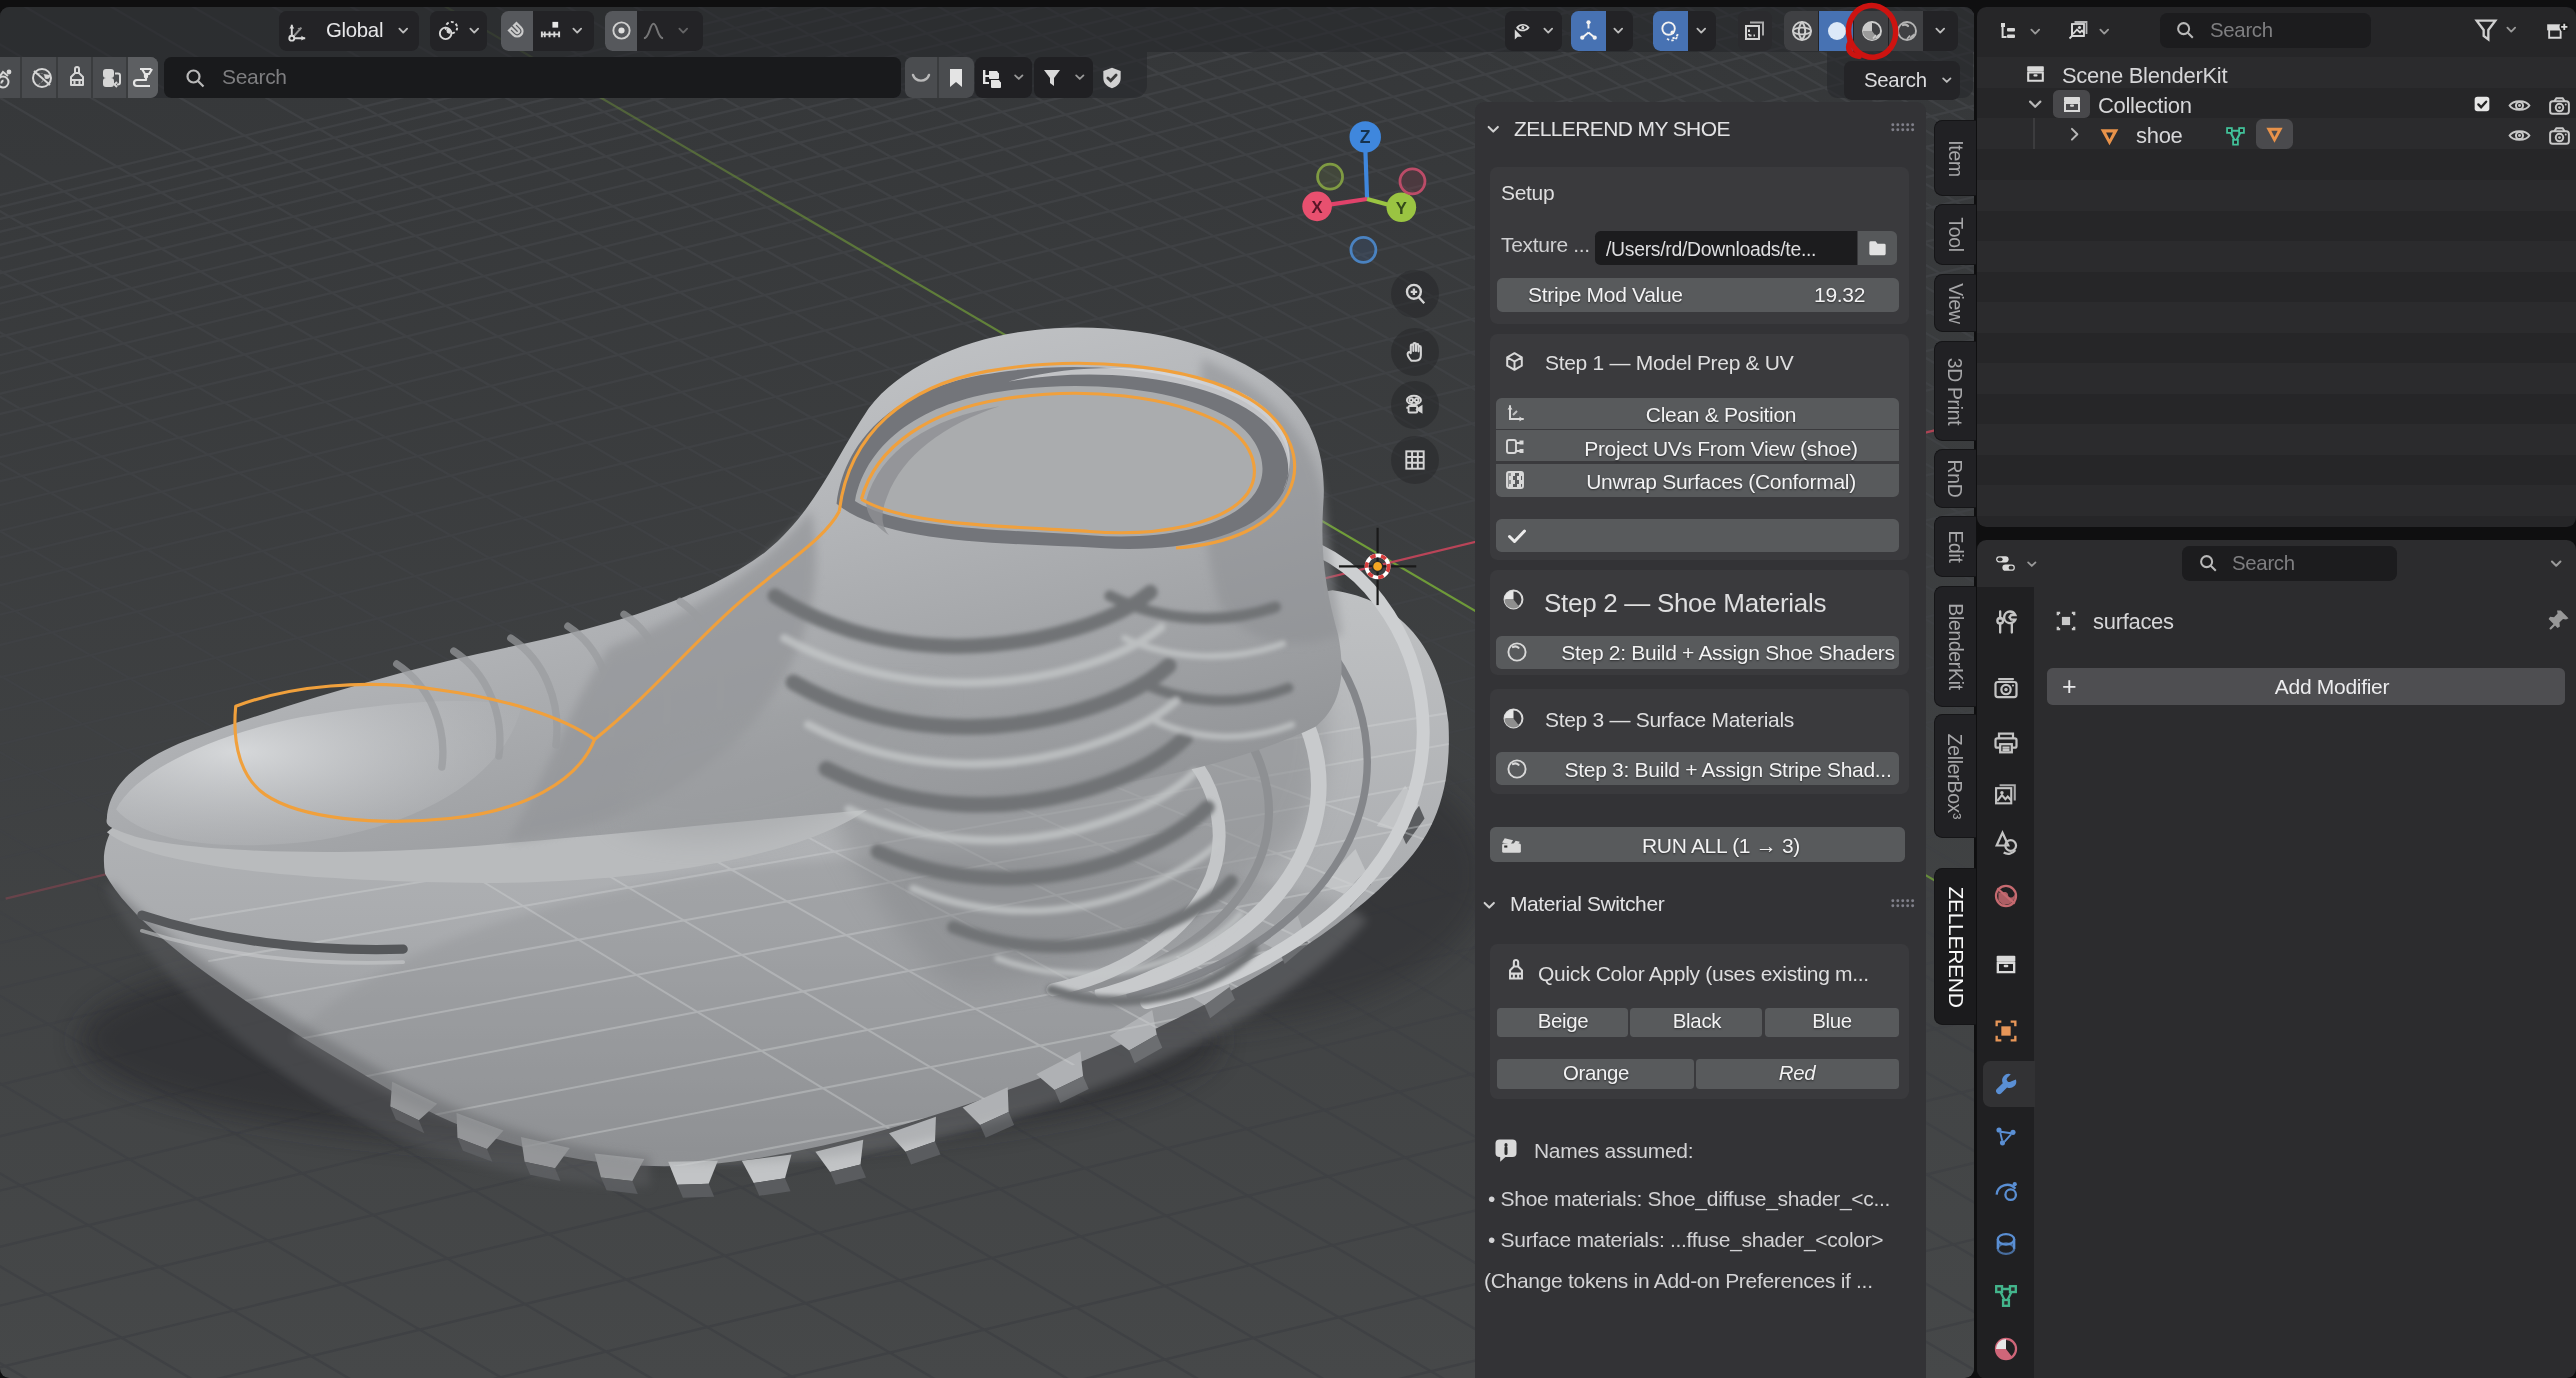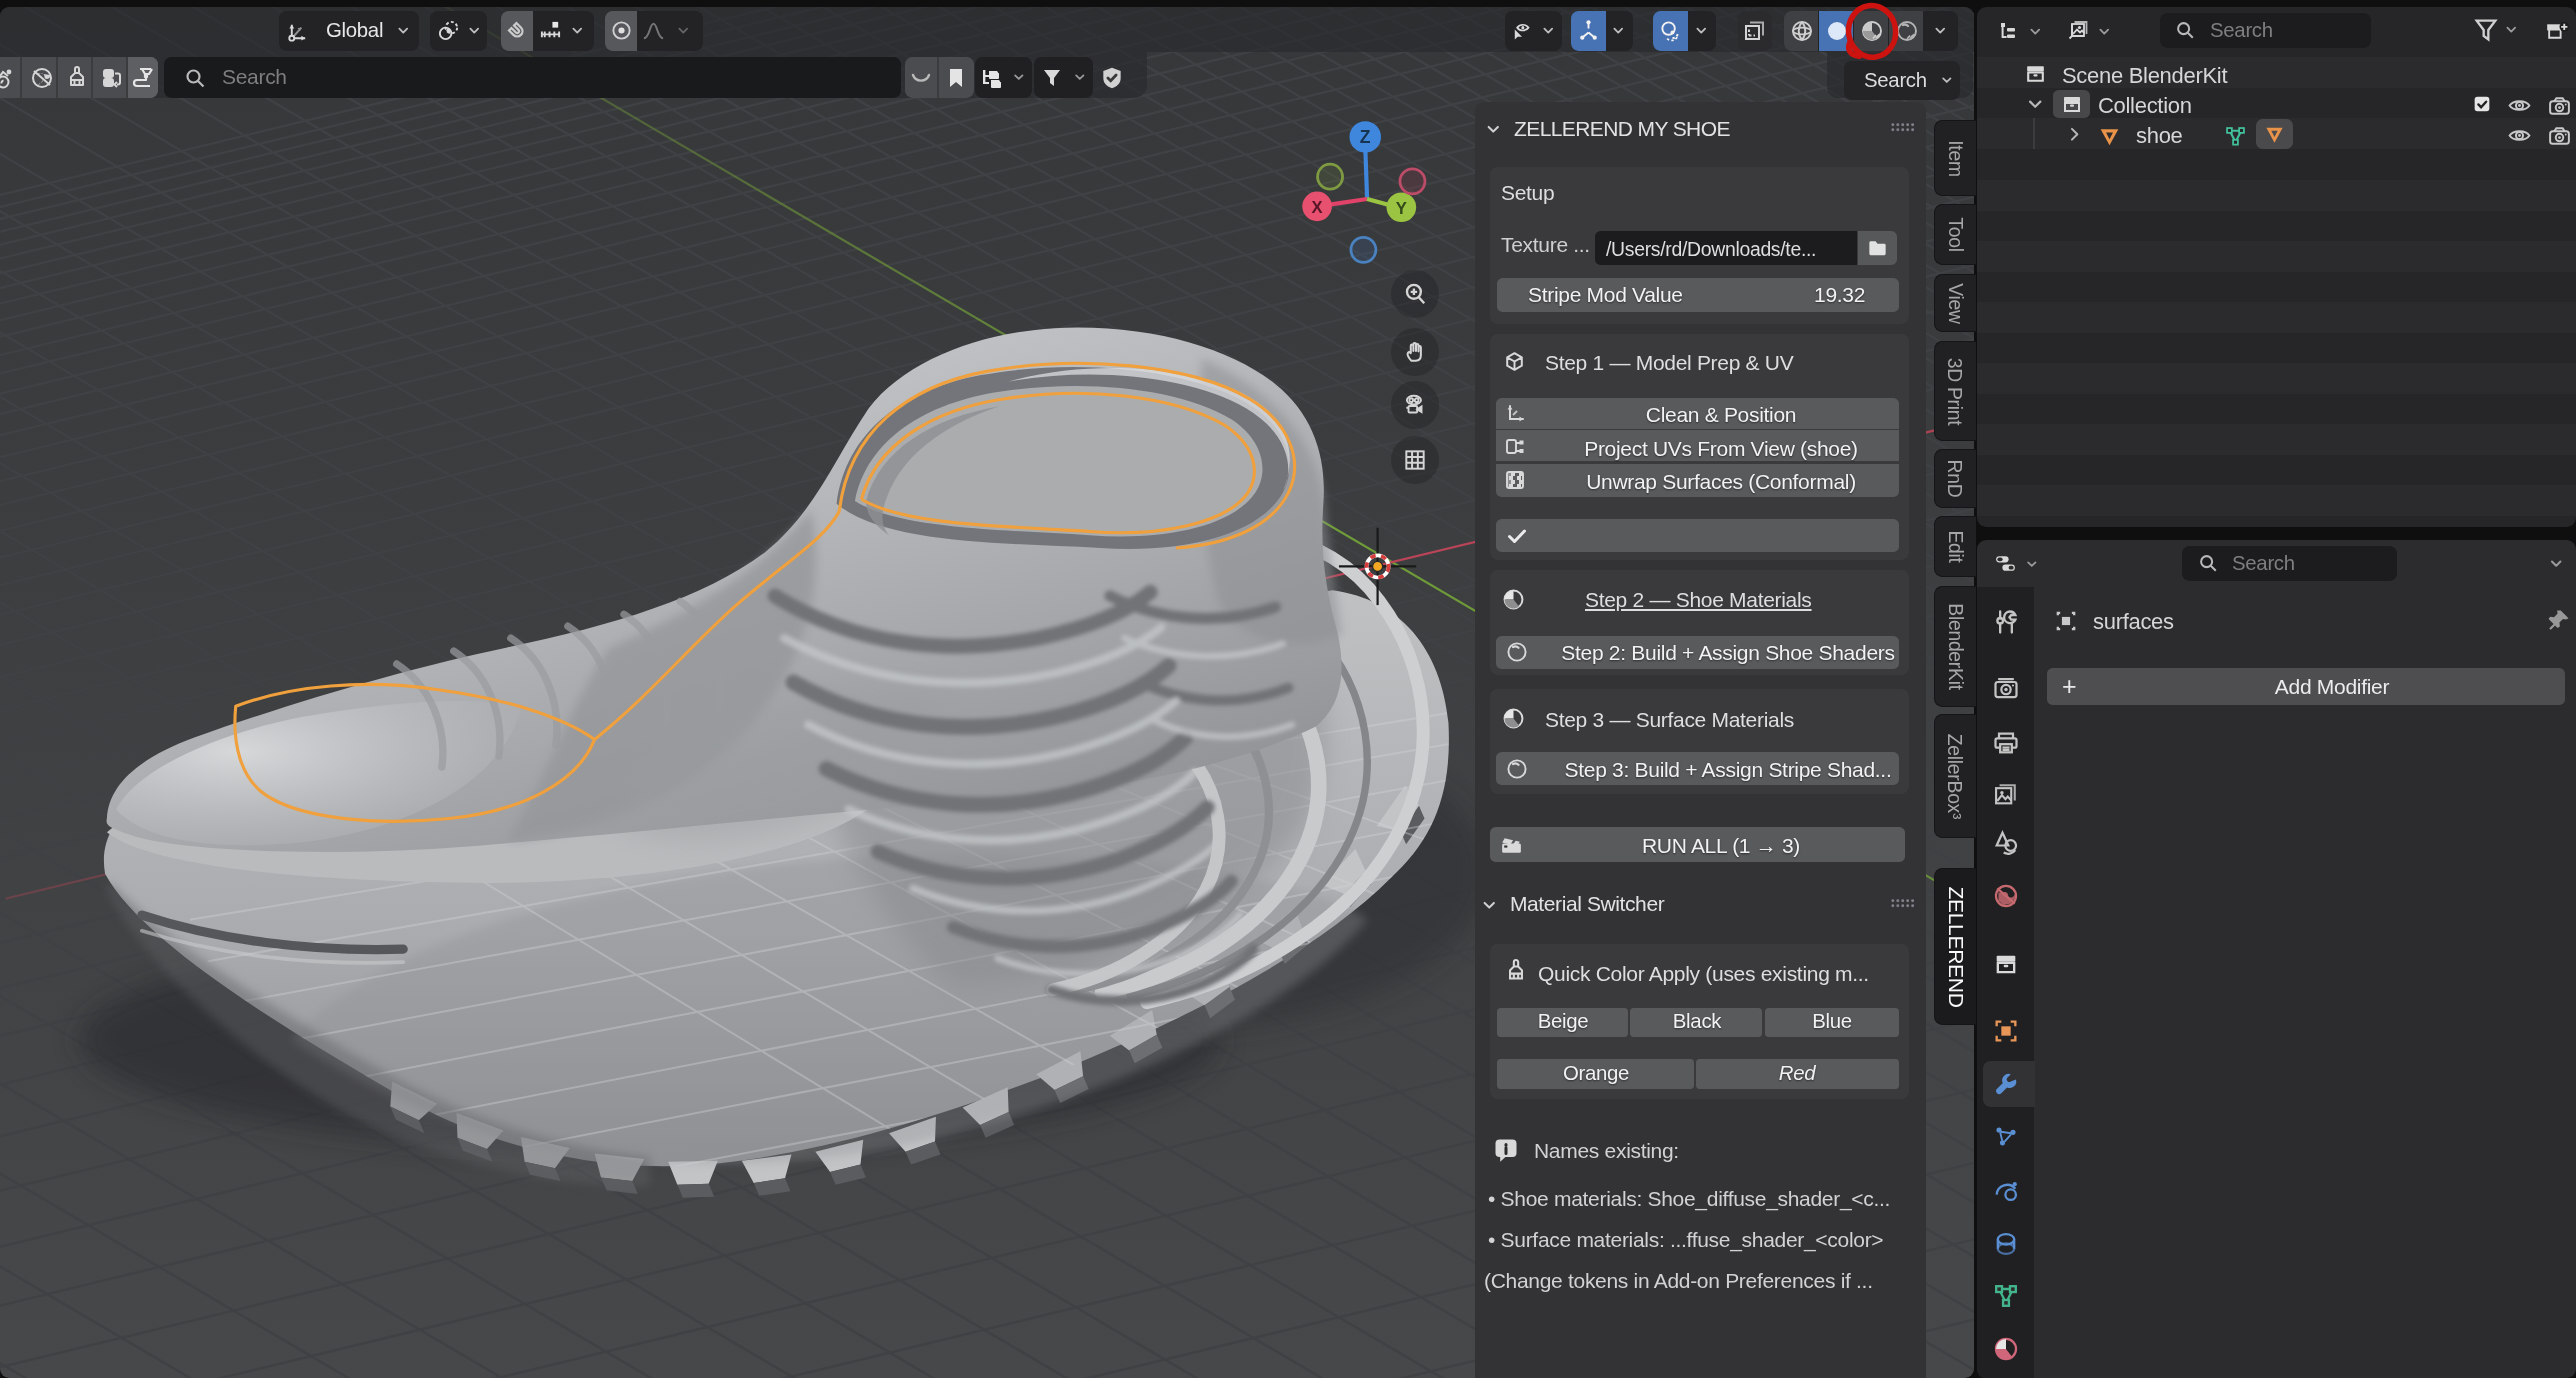--- a/index.html
+++ b/index.html
@@ -689,21 +689,21 @@
     </svg></div>
 <div class="txt" style="left:1726px;top:525px;font-size:21px;color:#f2f2f3;transform:translateX(-50%);text-shadow:0 0.9px 1.9px rgba(0,0,0,0.5);margin-top:43px;">Step 1: Prep + UV + Unwrap</div>
 <div class="abs" style="left:1490px;top:570px;width:419px;height:105px;background:#3a3a3d;border-radius:7.4px;"></div>
 <div class="abs" style="left:1501px;top:587px;width:25px;height:25px;opacity:1.0"><svg width="25" height="25" viewBox="0 0 24 24">
       <g>
         <circle cx="12" cy="12" r="8.6" fill="none" stroke="#d9d9d9" stroke-width="1.9"></circle>
         <path d="M12 3.4 a8.6 8.6 0 0 0 -8.6 8.6 h8.6 Z" fill="#e6e6e6"></path>
         <path d="M3.4 12 a8.6 8.6 0 0 0 13.9 6.8 L12 12 Z" fill="#8e8e8e"></path>
       </g>
     </svg></div>
-<div class="txt" style="left:1585px;top:588px;font-size:21px;color:#dededf;text-decoration:underline;">Step 2 — Shoe Materials</div>
+<div class="txt" style="left:1544px;top:588px;font-size:26px;color:#dededf;">Step 2 — Shoe Materials</div>
 <div class="abs" style="left:1496px;top:636px;width:403px;height:33px;background:#585a5c;border-radius:5.6px;"></div>
 <div class="abs" style="left:1505px;top:640px;width:24px;height:24px;opacity:1.0"><svg width="24" height="24" viewBox="0 0 24 24">
       <g stroke="#d9d9d9" stroke-width="1.9" fill="none">
         <circle cx="12" cy="12" r="8.6"></circle>
         <path d="M8 7 a5 5 0 0 1 5.5 0.8" stroke-linecap="round" stroke-width="2.2"></path>
       </g>
     </svg></div>
 <div class="txt" style="left:1728px;top:641px;font-size:21px;color:#f2f2f3;transform:translateX(-50%);text-shadow:0 0.9px 1.9px rgba(0,0,0,0.5);">Step 2: Build + Assign Shoe Shaders</div>
 <div class="abs" style="left:1490px;top:689px;width:419px;height:105px;background:#3a3a3d;border-radius:7.4px;"></div>
 <div class="abs" style="left:1501px;top:706px;width:25px;height:25px;opacity:1.0"><svg width="25" height="25" viewBox="0 0 24 24">
@@ -764,21 +764,21 @@
 <div class="txt" style="left:1596px;top:1062px;font-size:20.4px;color:#f2f2f3;transform:translateX(-50%);text-shadow:0 0.9px 1.9px rgba(0,0,0,0.5);">Orange</div>
 <div class="abs" style="left:1696px;top:1059px;width:203px;height:30px;background:#585a5c;border-radius:3.7px;"></div>
 <div class="txt" style="left:1797px;top:1062px;font-size:20.4px;color:#f2f2f3;transform:translateX(-50%);text-shadow:0 0.9px 1.9px rgba(0,0,0,0.5);font-style:italic;">Red</div>
 <div class="abs" style="left:1492px;top:1136px;width:28px;height:28px;opacity:1.0"><svg width="28" height="28" viewBox="0 0 24 24">
       <g>
         <rect x="3" y="3" width="18" height="15" rx="3.5" fill="#d9d9d9"></rect>
         <path d="M7 18 l0 4 4.5-4 Z" fill="#d9d9d9"></path>
         <path d="M12 7.2 v1 M12 10 v5" stroke="#2b2b2b" stroke-width="2.6" stroke-linecap="round"></path>
       </g>
     </svg></div>
-<div class="txt" style="left:1534px;top:1139px;font-size:21px;color:#d2d2d4;">Names existing:</div>
+<div class="txt" style="left:1534px;top:1139px;font-size:21px;color:#d2d2d4;">Names assumed:</div>
 <div class="txt" style="left:1488px;top:1187px;font-size:21px;color:#d2d2d4;">• Shoe materials:  Shoe_diffuse_shader_&lt;c...</div>
 <div class="txt" style="left:1488px;top:1228px;font-size:21px;color:#d2d2d4;">• Surface materials: ...ffuse_shader_&lt;color&gt;</div>
 <div class="txt" style="left:1484px;top:1269px;font-size:21px;color:#d2d2d4;">(Change tokens in Add-on Preferences if ...</div>
 <div class="abs" style="left:1934px;top:120px;width:42px;height:76px;background:#212124;border-radius:8.3px 0 0 8.3px;border:0.9px solid #151517;border-right:none;"></div>
 <div class="txt" style="left:1934px;top:120px;width:42px;height:76px;display:flex;align-items:center;justify-content:center;">
     <span style="transform:rotate(90deg);font-size:19.4px;color:#a6a6a8;white-space:nowrap;">Item</span>
   </div>
 <div class="abs" style="left:1934px;top:204px;width:42px;height:61px;background:#212124;border-radius:8.3px 0 0 8.3px;border:0.9px solid #151517;border-right:none;"></div>
 <div class="txt" style="left:1934px;top:204px;width:42px;height:61px;display:flex;align-items:center;justify-content:center;">
     <span style="transform:rotate(90deg);font-size:19.4px;color:#a6a6a8;white-space:nowrap;">Tool</span>

